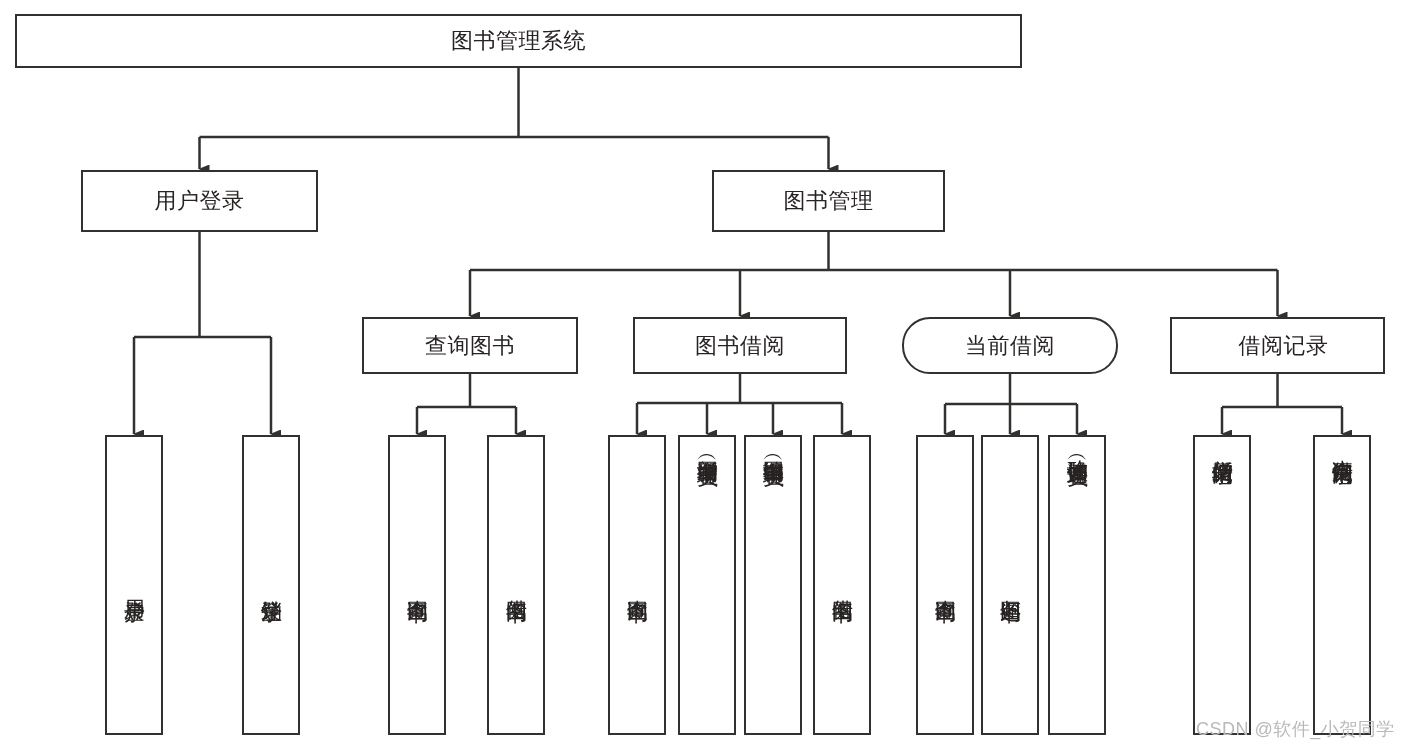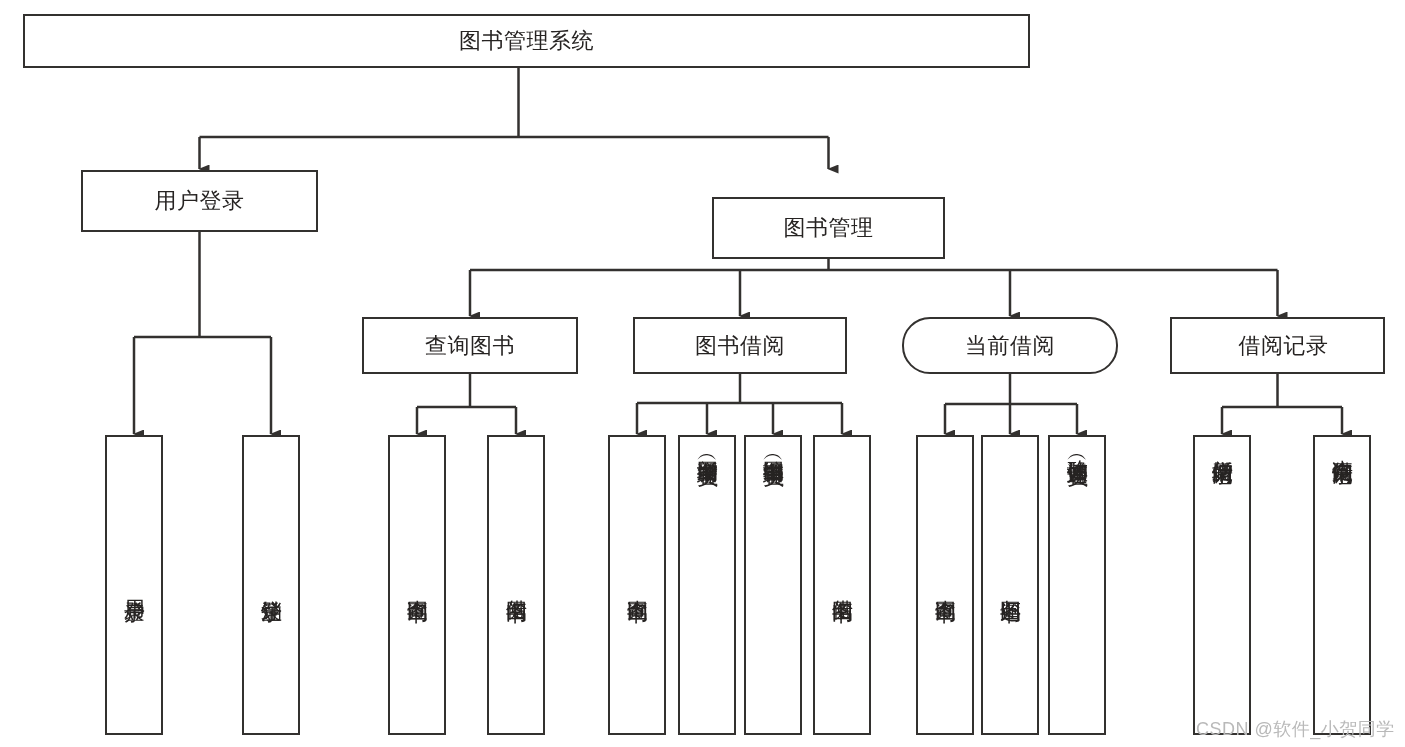--- a/index.html
+++ b/index.html
@@ -116,27 +116,27 @@
         <line x1="1010" y1="404" x2="1010" y2="434" stroke="#33312f" stroke-width="2.5" marker-end="url(#arrowhead)"></line>
         <line x1="1077" y1="404" x2="1077" y2="434" stroke="#33312f" stroke-width="2.5" marker-end="url(#arrowhead)"></line>
         <line x1="1277.5" y1="374" x2="1277.5" y2="407" stroke="#33312f" stroke-width="2.5"></line>
         <line x1="1222" y1="407" x2="1342" y2="407" stroke="#33312f" stroke-width="2.5"></line>
         <line x1="1222" y1="407" x2="1222" y2="434" stroke="#33312f" stroke-width="2.5" marker-end="url(#arrowhead)"></line>
         <line x1="1342" y1="407" x2="1342" y2="434" stroke="#33312f" stroke-width="2.5" marker-end="url(#arrowhead)"></line>
       </g>
   </svg>
 
   <div id="node-layer">
-      <div class="node-box root-node" style="left: 23px; top: 14px; width: 1007px; height: 54px;">
+      <div class="node-box root-node" style="left: 15px; top: 14px; width: 1007px; height: 54px;">
         <span class="node-label-h">图书管理系统</span>
       </div>
       <div class="node-box" style="left: 81px; top: 170px; width: 237px; height: 62px;">
         <span class="node-label-h">用户登录</span>
       </div>
-      <div class="node-box" style="left: 712px; top: 170px; width: 233px; height: 62px; margin-top: 27px;">
+      <div class="node-box" style="left: 712px; top: 170px; width: 233px; height: 62px;">
         <span class="node-label-h">图书管理</span>
       </div>
       <div class="node-box" style="left: 362px; top: 317px; width: 216px; height: 57px;">
         <span class="node-label-h">查询图书</span>
       </div>
       <div class="node-box" style="left: 633px; top: 317px; width: 214px; height: 57px;">
         <span class="node-label-h">图书借阅</span>
       </div>
       <div class="node-box" style="left: 902px; top: 317px; width: 216px; height: 57px; border-radius: 28px;">
         <span class="node-label-h">当前借阅</span>

